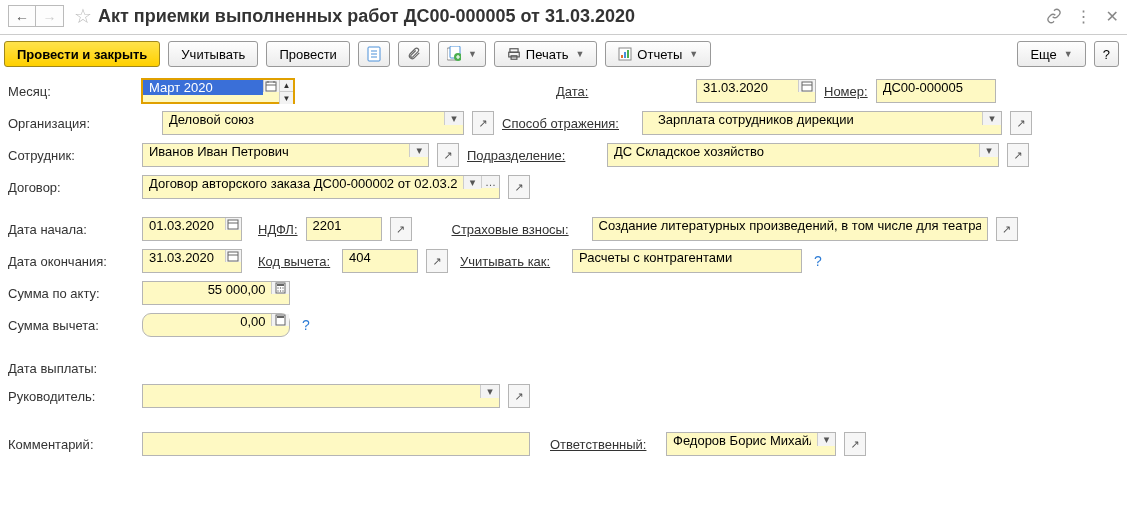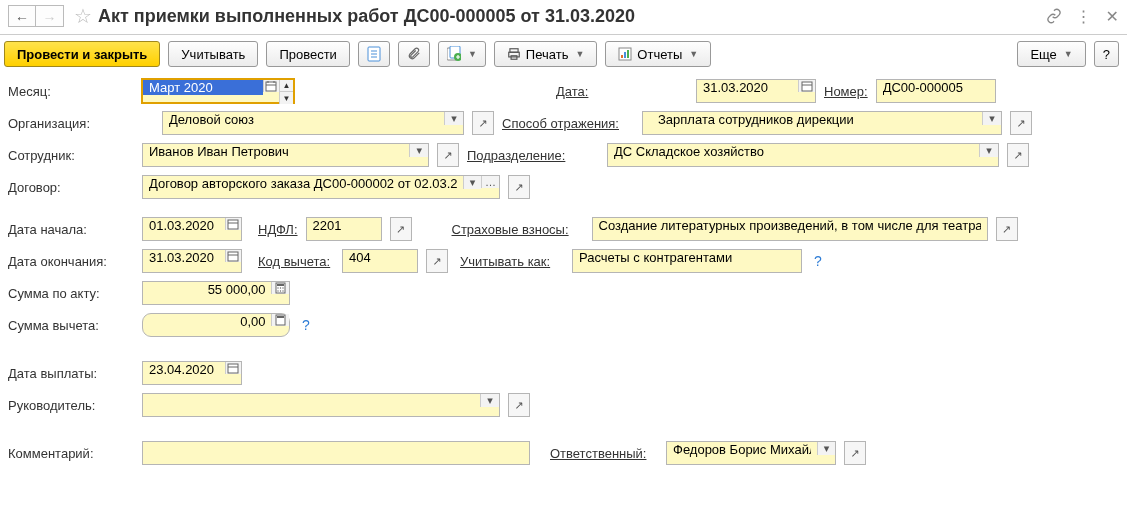--- a/index.html
+++ b/index.html
@@ -344,29 +344,20 @@
           </svg>
       </div>
     </div>
     <span class="help">?</span>
   </div>
 
   <div style="height:16px;"></div>
 
   <div class="row">
     <div class="label">Дата выплаты:</div>
-    <div class="field" style="width:100px;">
-      <input value="23.04.2020" style="">
-      <div class="fbtn">
-        <svg width="12" height="12" viewBox="0 0 12 12">
-            <rect x="1" y="2" width="10" height="9" fill="#fff" stroke="#666"></rect>
-            <line x1="1" y1="5" x2="11" y2="5" stroke="#666"></line>
-          </svg>
-      </div>
-    </div>
   </div>
 
   <div class="row">
     <div class="label">Руководитель:</div>
     <div class="field" style="width:358px;">
       <input value="" style="">
       <div class="fbtn">▾</div>
     </div>
     <div class="open-btn">↗</div>
   </div>

